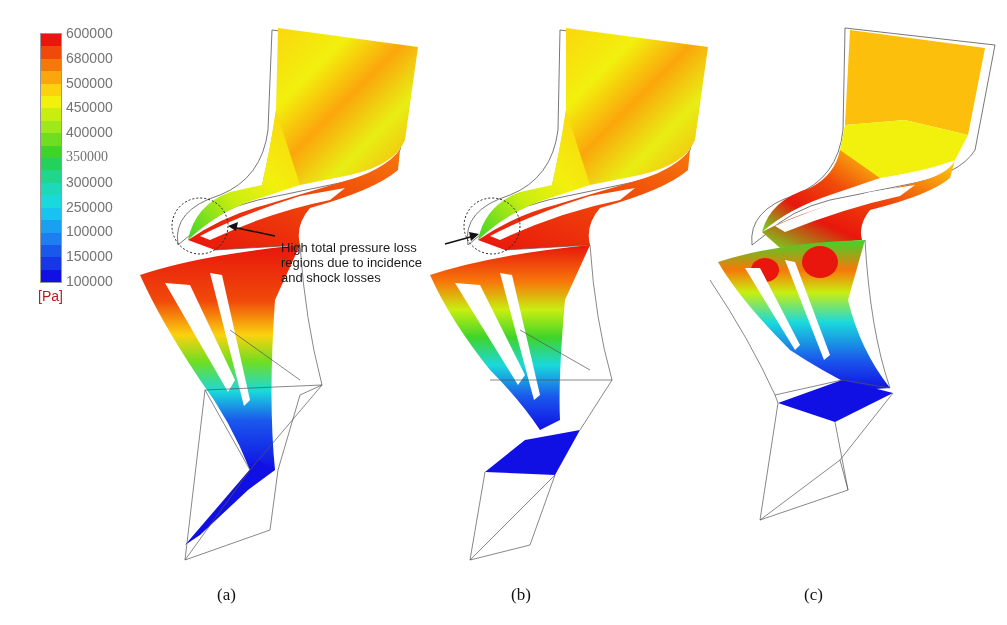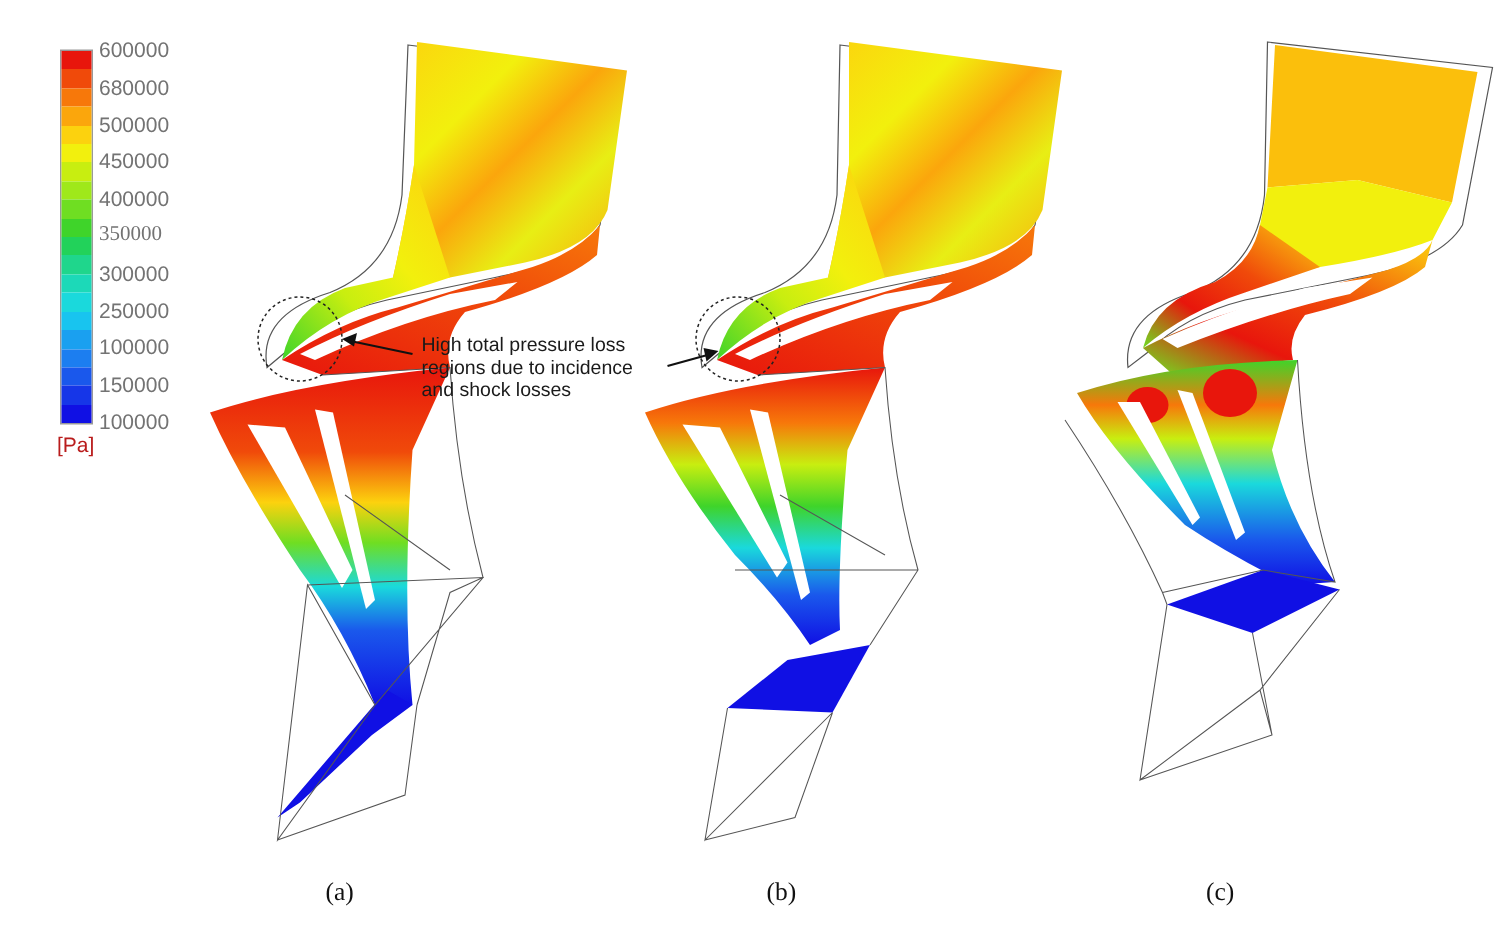--- a/index.html
+++ b/index.html
@@ -8,21 +8,21 @@
     .legend { position: absolute; left: 40px; top: 33px; }
     .legend-bar { position: absolute; left: 0; top: 0; width: 20px; height: 248px;
                   display: flex; flex-direction: column; border: 0.5px solid #999; }
     .legend-bar .seg { flex: 1; }
     .legend-labels { position: absolute; left: 26px; top: -7px; }
     .legend-labels .lbl { position: absolute; left: 0; font-size: 14px; line-height: 14px;
                           white-space: nowrap; color: #737373; }
     .legend-unit { position: absolute; left: -2px; top: 255px; font-size: 14px; color: #b91c1c; }
     .caption { position: absolute; top: 585px; font-family: "Liberation Serif", serif;
                font-size: 17px; color: #111; }
-    .annot { position: absolute; left: 281px; top: 222px; font-size: 13px; line-height: 15px;
+    .annot { position: absolute; left: 281px; top: 240px; font-size: 13px; line-height: 15px;
              color: #1a1a1a; width: 150px; }
     svg { position: absolute; left: 0; top: 0; }
   </style>
 </head>
 <body>
 
 <div class="legend">
   <div class="legend-bar" id="legend-bar">
       <div class="seg" style="background: rgb(232, 22, 12);"></div>
       <div class="seg" style="background: rgb(240, 74, 10);"></div>

